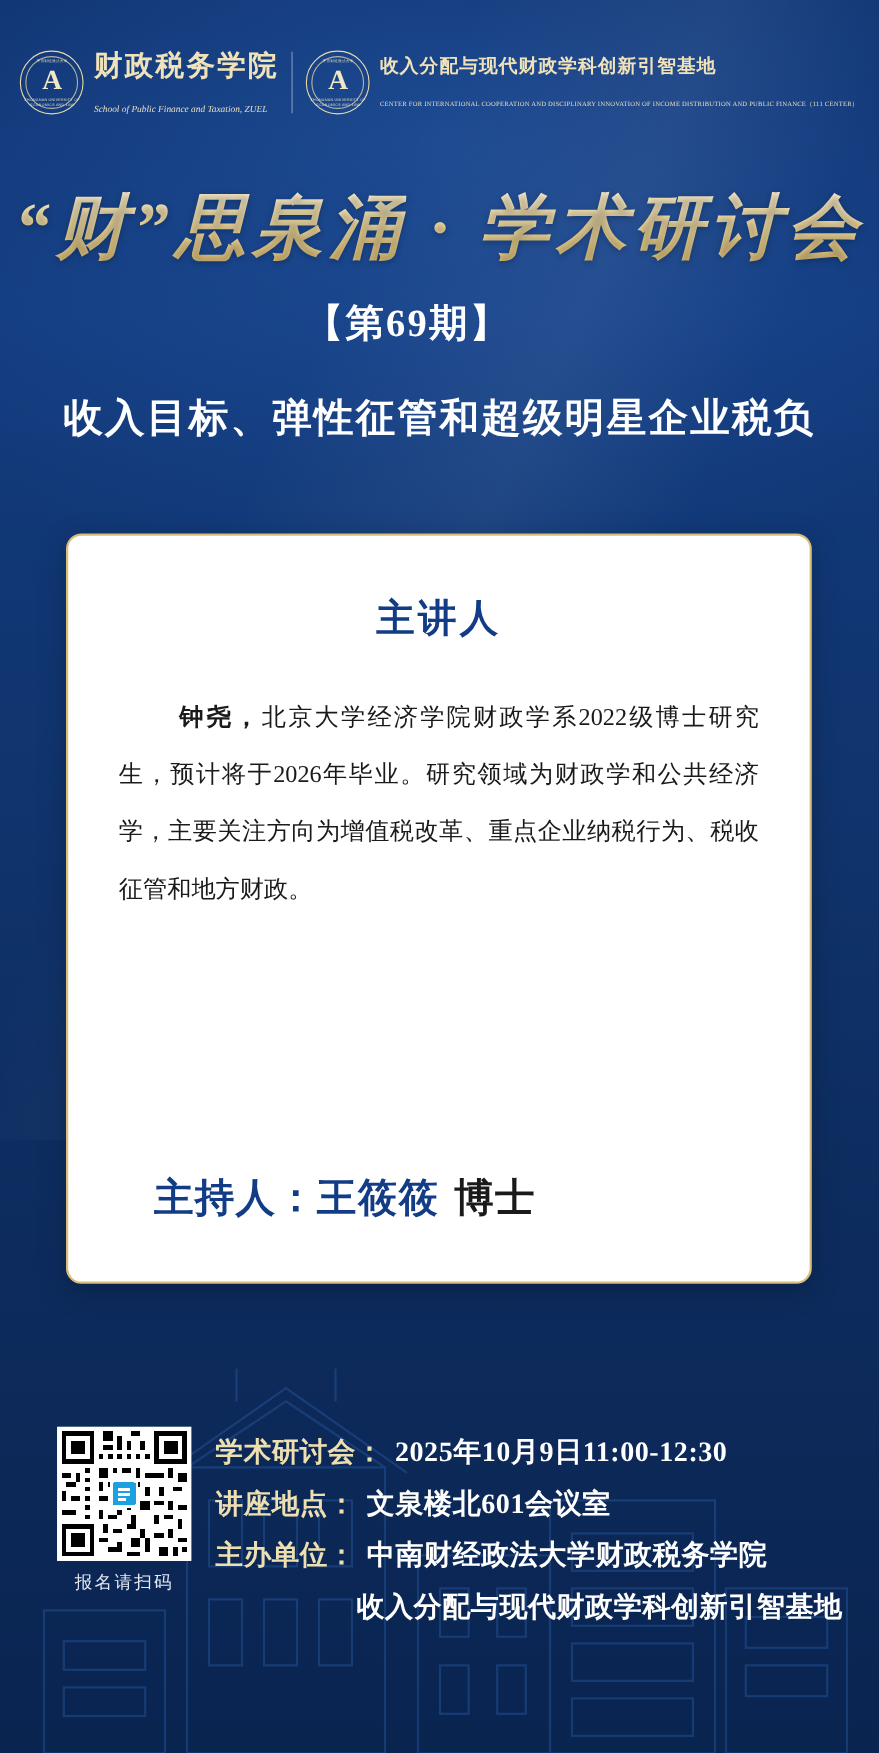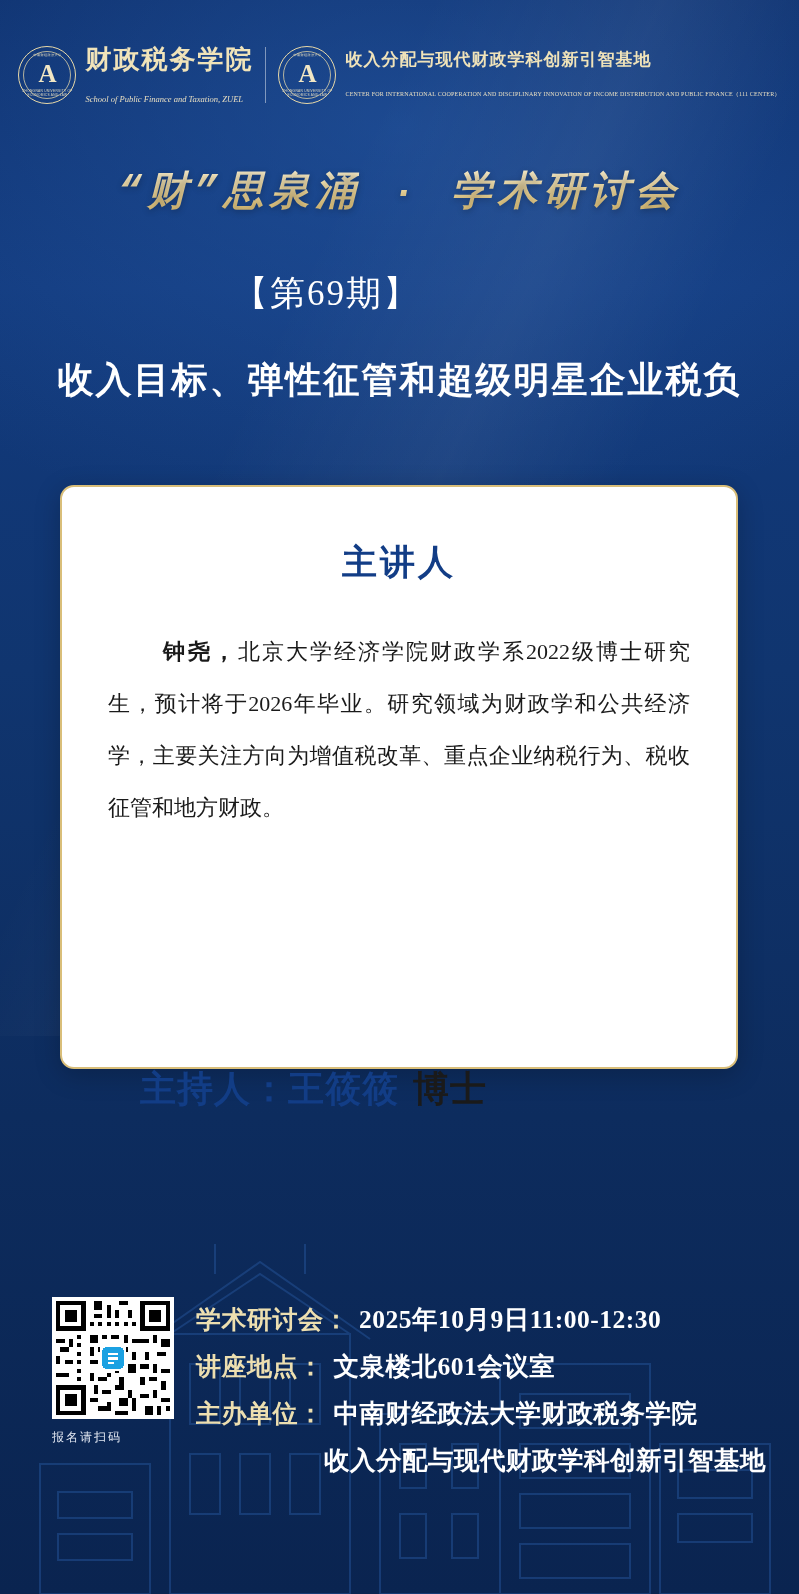--- a/index.html
+++ b/index.html
@@ -132,61 +132,62 @@
     font-size: 6px;
     font-style: normal;
     letter-spacing: 0.2px;
   }
   
   .series-title {
     position: absolute;
     top: 163px;
     width: 799px;
     text-align: center;
-    font-family: Liberation Mono, monospace;
-    font-size: 40px;
+    font-family: Liberation Serif, serif;
+    font-size: 64px;
     font-weight: bold;
     letter-spacing: 6px;
     color: #f6e7bd;
     background: linear-gradient(180deg, #fdf5dc 0%, #f1d99a 55%, #d9b86a 100%);
     -webkit-background-clip: text;
     background-clip: text;
     -webkit-text-fill-color: transparent;
     font-style: italic;
     text-shadow: 0 2px 6px rgba(0,0,0,0.25);
   }
   .issue {
     position: absolute;
     top: 270px;
     width: 653px;
     text-align: center;
     color: #ffffff;
     font-family: "Liberation Serif", serif;
     font-size: 35px;
-    font-weight: normal;
+    font-weight: bold;
     letter-spacing: 2px;
+    padding-left: 44px;
   }
   .topic {
     position: absolute;
     top: 356px;
     width: 799px;
     text-align: center;
     color: #ffffff;
     font-family: "Liberation Serif", serif;
     font-size: 36px;
     font-weight: bold;
     letter-spacing: 2px;
   }
   
   .card {
     position: absolute;
     left: 60px;
     top: 485px;
     width: 678px;
-    height: 584px;
+    height: 682px;
     background: #ffffff;
     border-radius: 14px;
     border: 2px solid #d9be79;
     box-shadow: 0 6px 26px rgba(0,0,0,0.22);
     box-sizing: border-box;
   }
   .card-title {
     margin-top: 52px;
     text-align: center;
     color: #123d86;
@@ -231,23 +232,24 @@
   }
   .qr {
     width: 122px;
     height: 122px;
     background: #ffffff;
     position: relative;
     display: block;
   }
   .qr-caption {
     margin-top: 10px;
+    text-align: center;
     color: #e4e9f3;
     font-family: "Liberation Serif", serif;
-    font-size: 12px;
+    font-size: 16px;
     letter-spacing: 2px;
   }
   .info {
     position: absolute;
     left: 196px;
     top: 1302px;
     width: 560px;
   }
   .info-row {
     display: flex;

